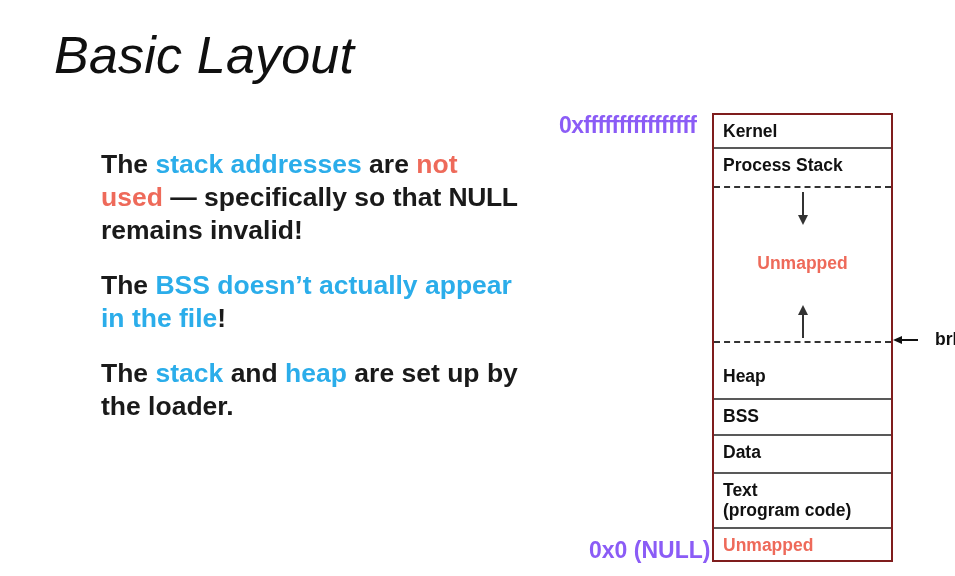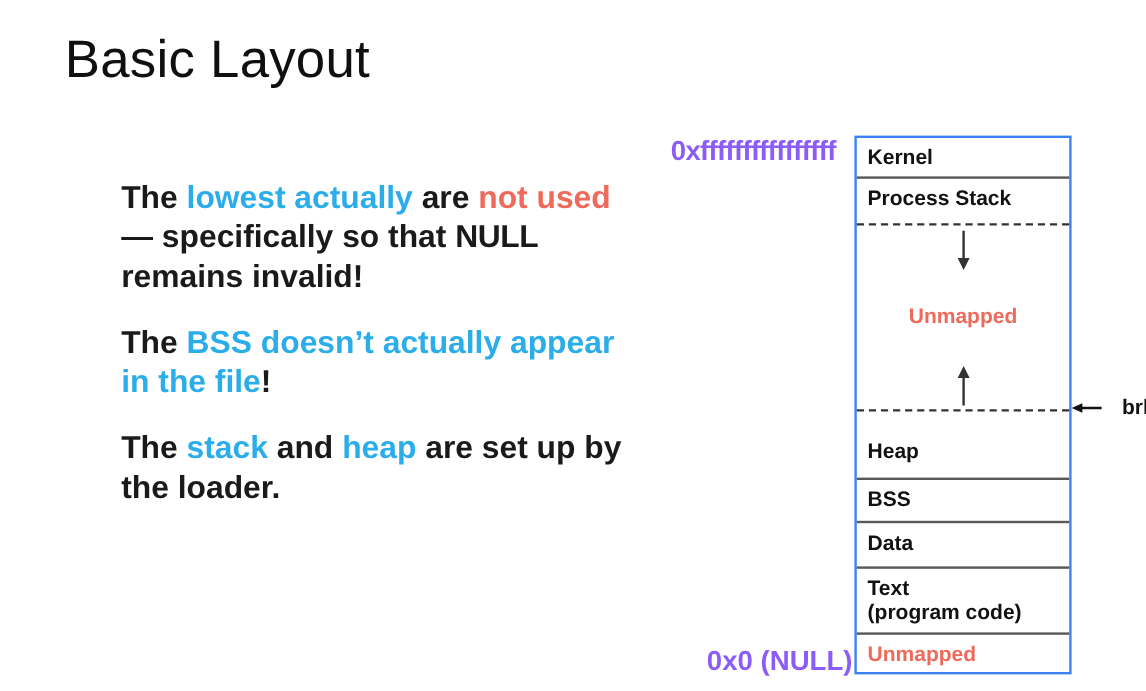--- a/index.html
+++ b/index.html
@@ -14,26 +14,27 @@
     overflow: hidden;
     font-family: "Liberation Sans", sans-serif;
     color: #000000;
   }
 
   
   #slide-title {
     position: absolute;
     left: 54px;
     top: 24px;
-    font-size: 44px;
+    font-size: 52px;
     font-weight: 400;
     letter-spacing: 0.2px;
     color: #101010;
     line-height: 1.2;
     white-space: nowrap;
+    font-style: italic;
   }
 
   
   #body-text {
     position: absolute;
     left: 101px;
     top: 148px;
     width: 425px;
   }
   .para {
@@ -60,21 +61,21 @@
     width: 399px;
     height: 466px;
   }
   #mem-box {
     position: absolute;
     left: 156px;   
     top: 9px;      
     width: 181px;  
     height: 449px; 
     box-sizing: border-box;
-    border: 2px solid #3b82f6;
+    border: 2px solid #7f1d1d;
     background: #ffffff;
   }
   .mem-row {
     position: absolute;
     left: 0;
     width: 100%;
     box-sizing: border-box;
     border-bottom: 2px solid #595959;
   }
   .mem-row.last { border-bottom: none; }
@@ -134,21 +135,21 @@
   }
 </style>
 </head>
 <body>
 
 <div id="slide-title">Basic Layout</div>
 
 <div id="body-text">
 
   <p class="para">
-    <span>The </span><span class="blue">lowest actually</span><span> are </span><span class="red">not used</span><span> — specifically so that </span><span class="mono">NULL</span><span> remains invalid!</span>
+    <span>The </span><span class="blue">stack addresses</span><span> are </span><span class="red">not used</span><span> — specifically so that </span><span class="mono">NULL</span><span> remains invalid!</span>
   </p>
 
 
   <p class="para">
     <span>The </span><span class="blue">BSS doesn’t actually appear in the file</span><span>!</span>
   </p>
 
   <p class="para">
     <span>The </span><span class="blue">stack</span><span> and </span><span class="blue">heap</span><span> are set up by the loader.</span>
   </p>

